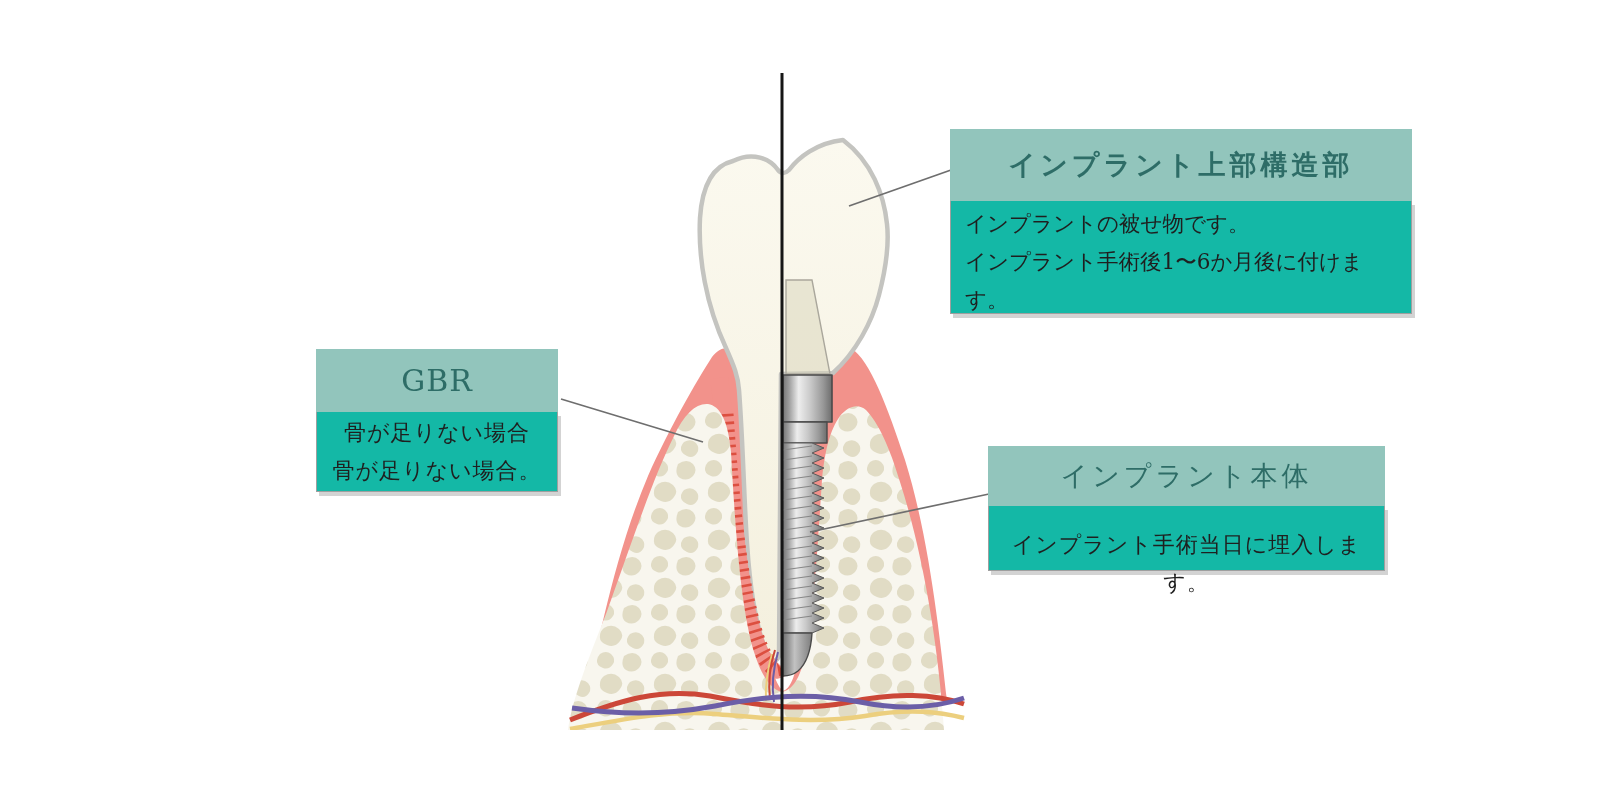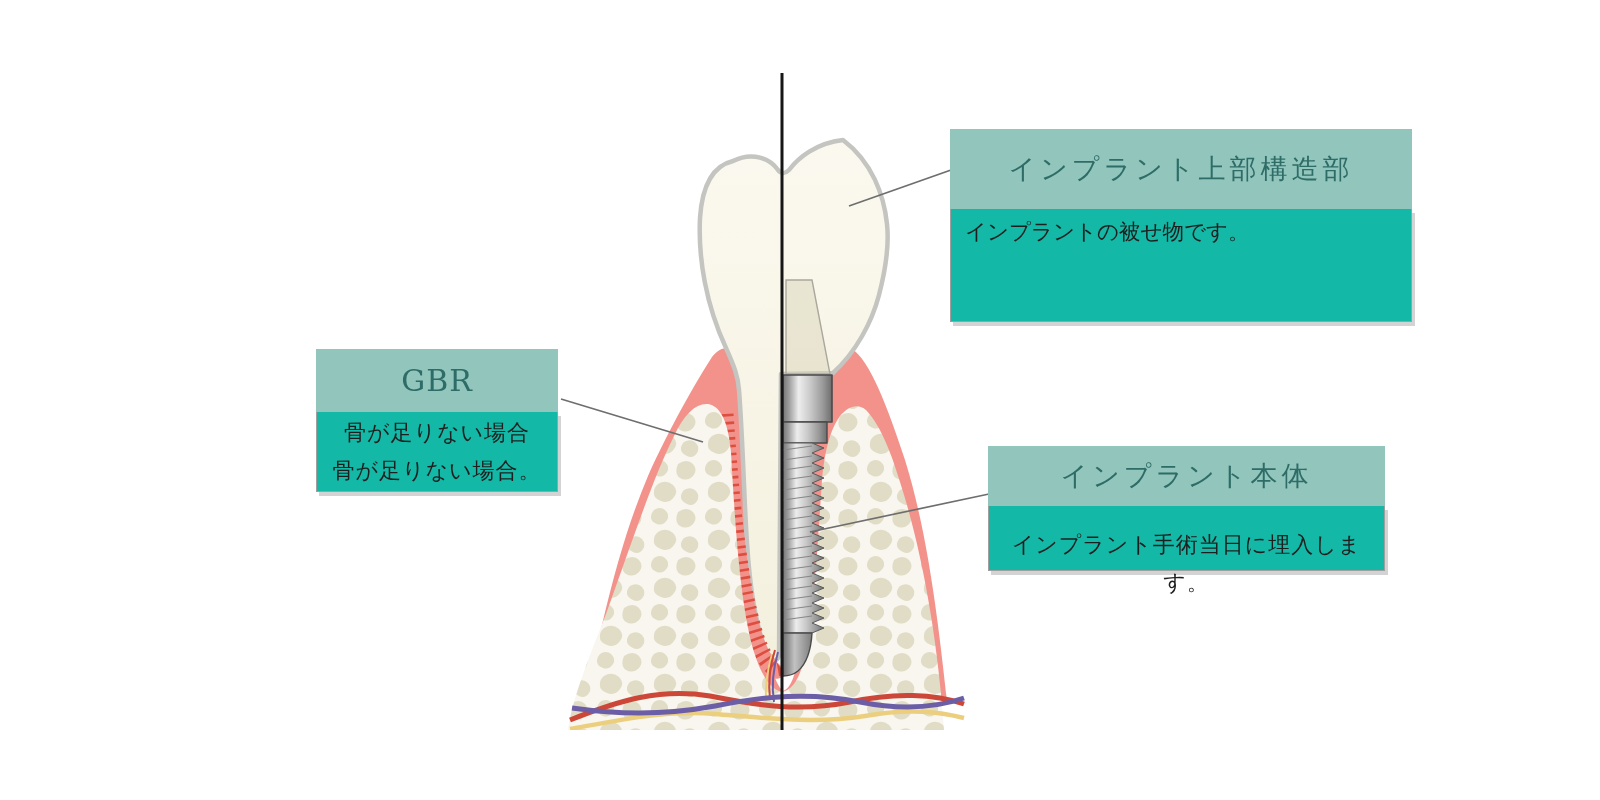--- a/index.html
+++ b/index.html
@@ -22,21 +22,21 @@
   .callout .bd{
     box-sizing:border-box;width:100%;background:#14b8a6;
     border:1px solid #9f9f9f;border-top:none;
     box-shadow:3px 4px 0 rgba(140,140,140,.38);
     color:#1f1f1f;
     display:flex;flex-direction:column;justify-content:space-between;
   }
   .callout .bd .line{line-height:38px;font-size:22px;letter-spacing:1px;}
 
   #c-superstructure{left:950px;top:129px;width:462px;}
-  #c-superstructure .hd{height:80px;}
+  #c-superstructure .hd{height:72px;font-weight:bold;}
   #c-superstructure .bd{height:113px;padding:4px 12px 4px 14px;}
   #c-superstructure .bd .line{font-size:21.5px;letter-spacing:0;text-align:left;}
 
   #c-gbr{left:316px;top:349px;width:242px;}
   #c-gbr .hd{height:63px;font-size:30px;letter-spacing:1px;}
   #c-gbr .bd{height:80px;padding:2px 0;}
   #c-gbr .bd .line{text-align:center;line-height:37px;}
 
   #c-implant-body{left:988px;top:428px;width:397px;margin-top:18px;}
   #c-implant-body .hd{height:60px;}
@@ -153,20 +153,21 @@
       <line x1="849" y1="206" x2="951" y2="170"></line>
       <line x1="561" y1="399" x2="703" y2="442"></line>
       <line x1="810" y1="532" x2="989" y2="494"></line>
     </g>
   </svg>
 
   <div class="callout" id="c-superstructure">
     <div class="hd">インプラント上部構造部</div>
     <div class="bd">
       <div class="line">インプラントの被せ物です。</div>
+      <div class="line">インプラント手術後1〜6か月後に付けます。</div>
     </div>
   </div>
 
   <div class="callout" id="c-gbr">
     <div class="hd">GBR</div>
     <div class="bd">
       <div class="line">骨が足りない場合</div>
       <div class="line">骨が足りない場合。</div>
     </div>
   </div>

